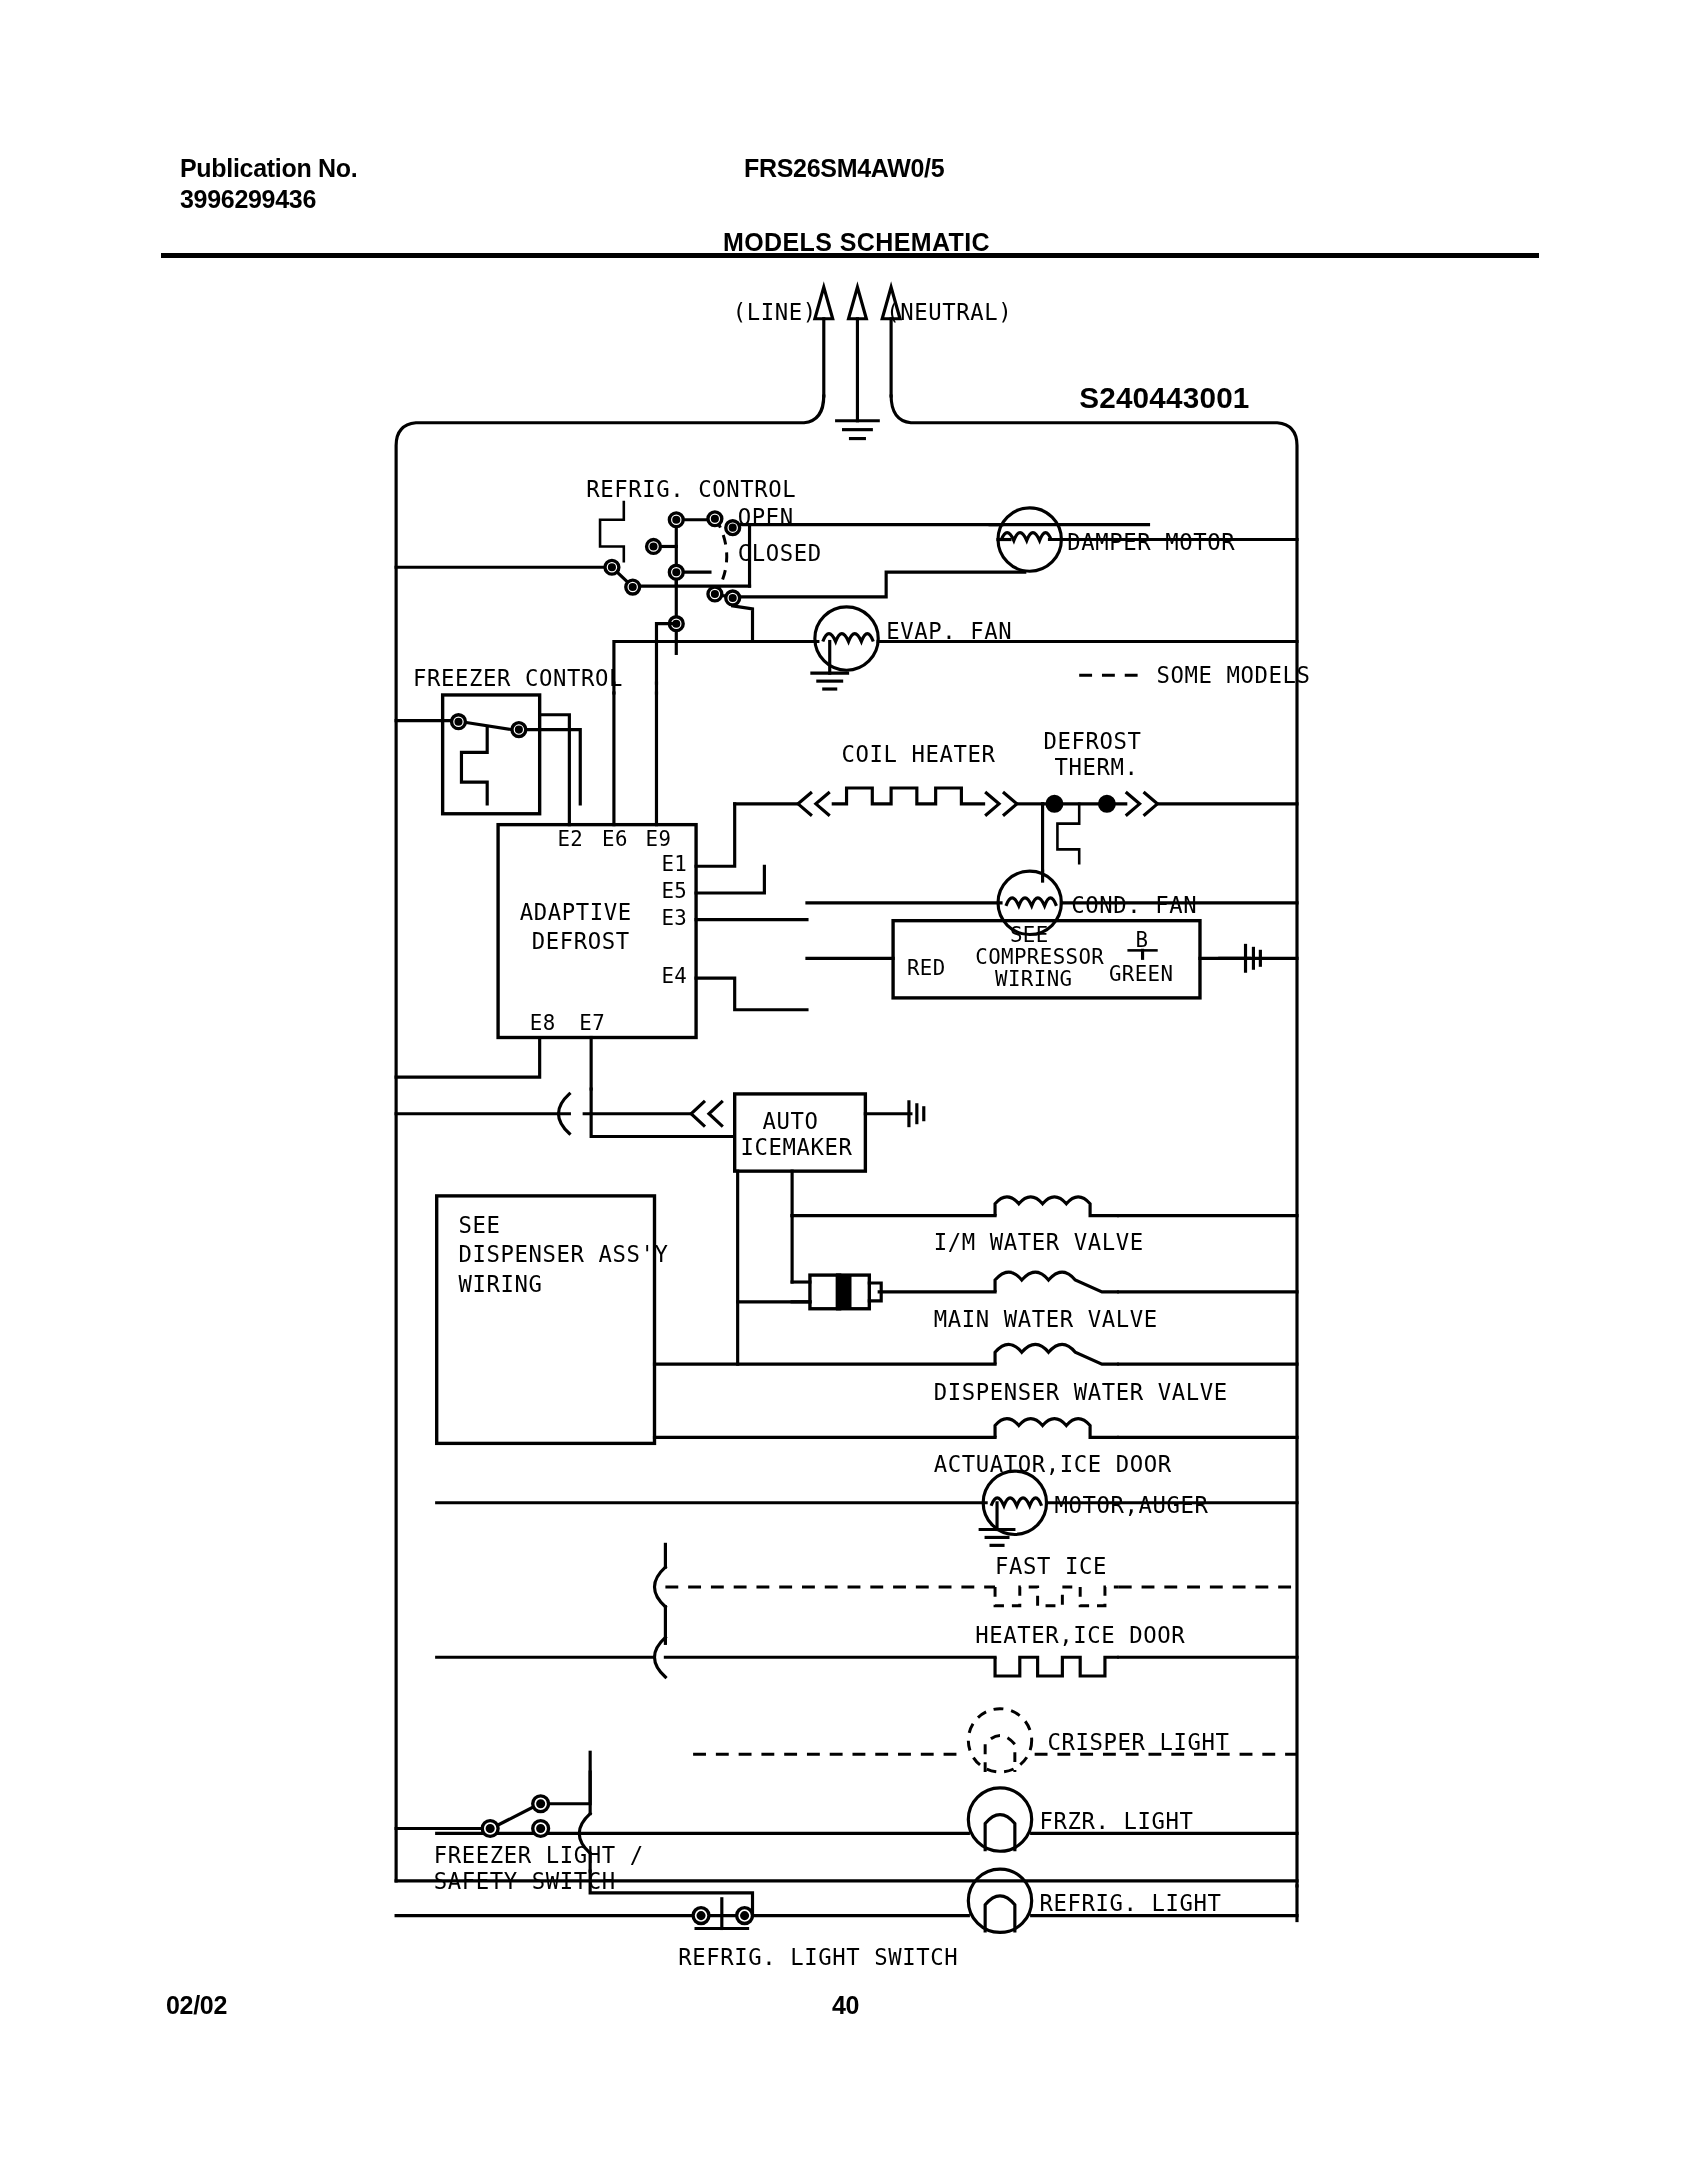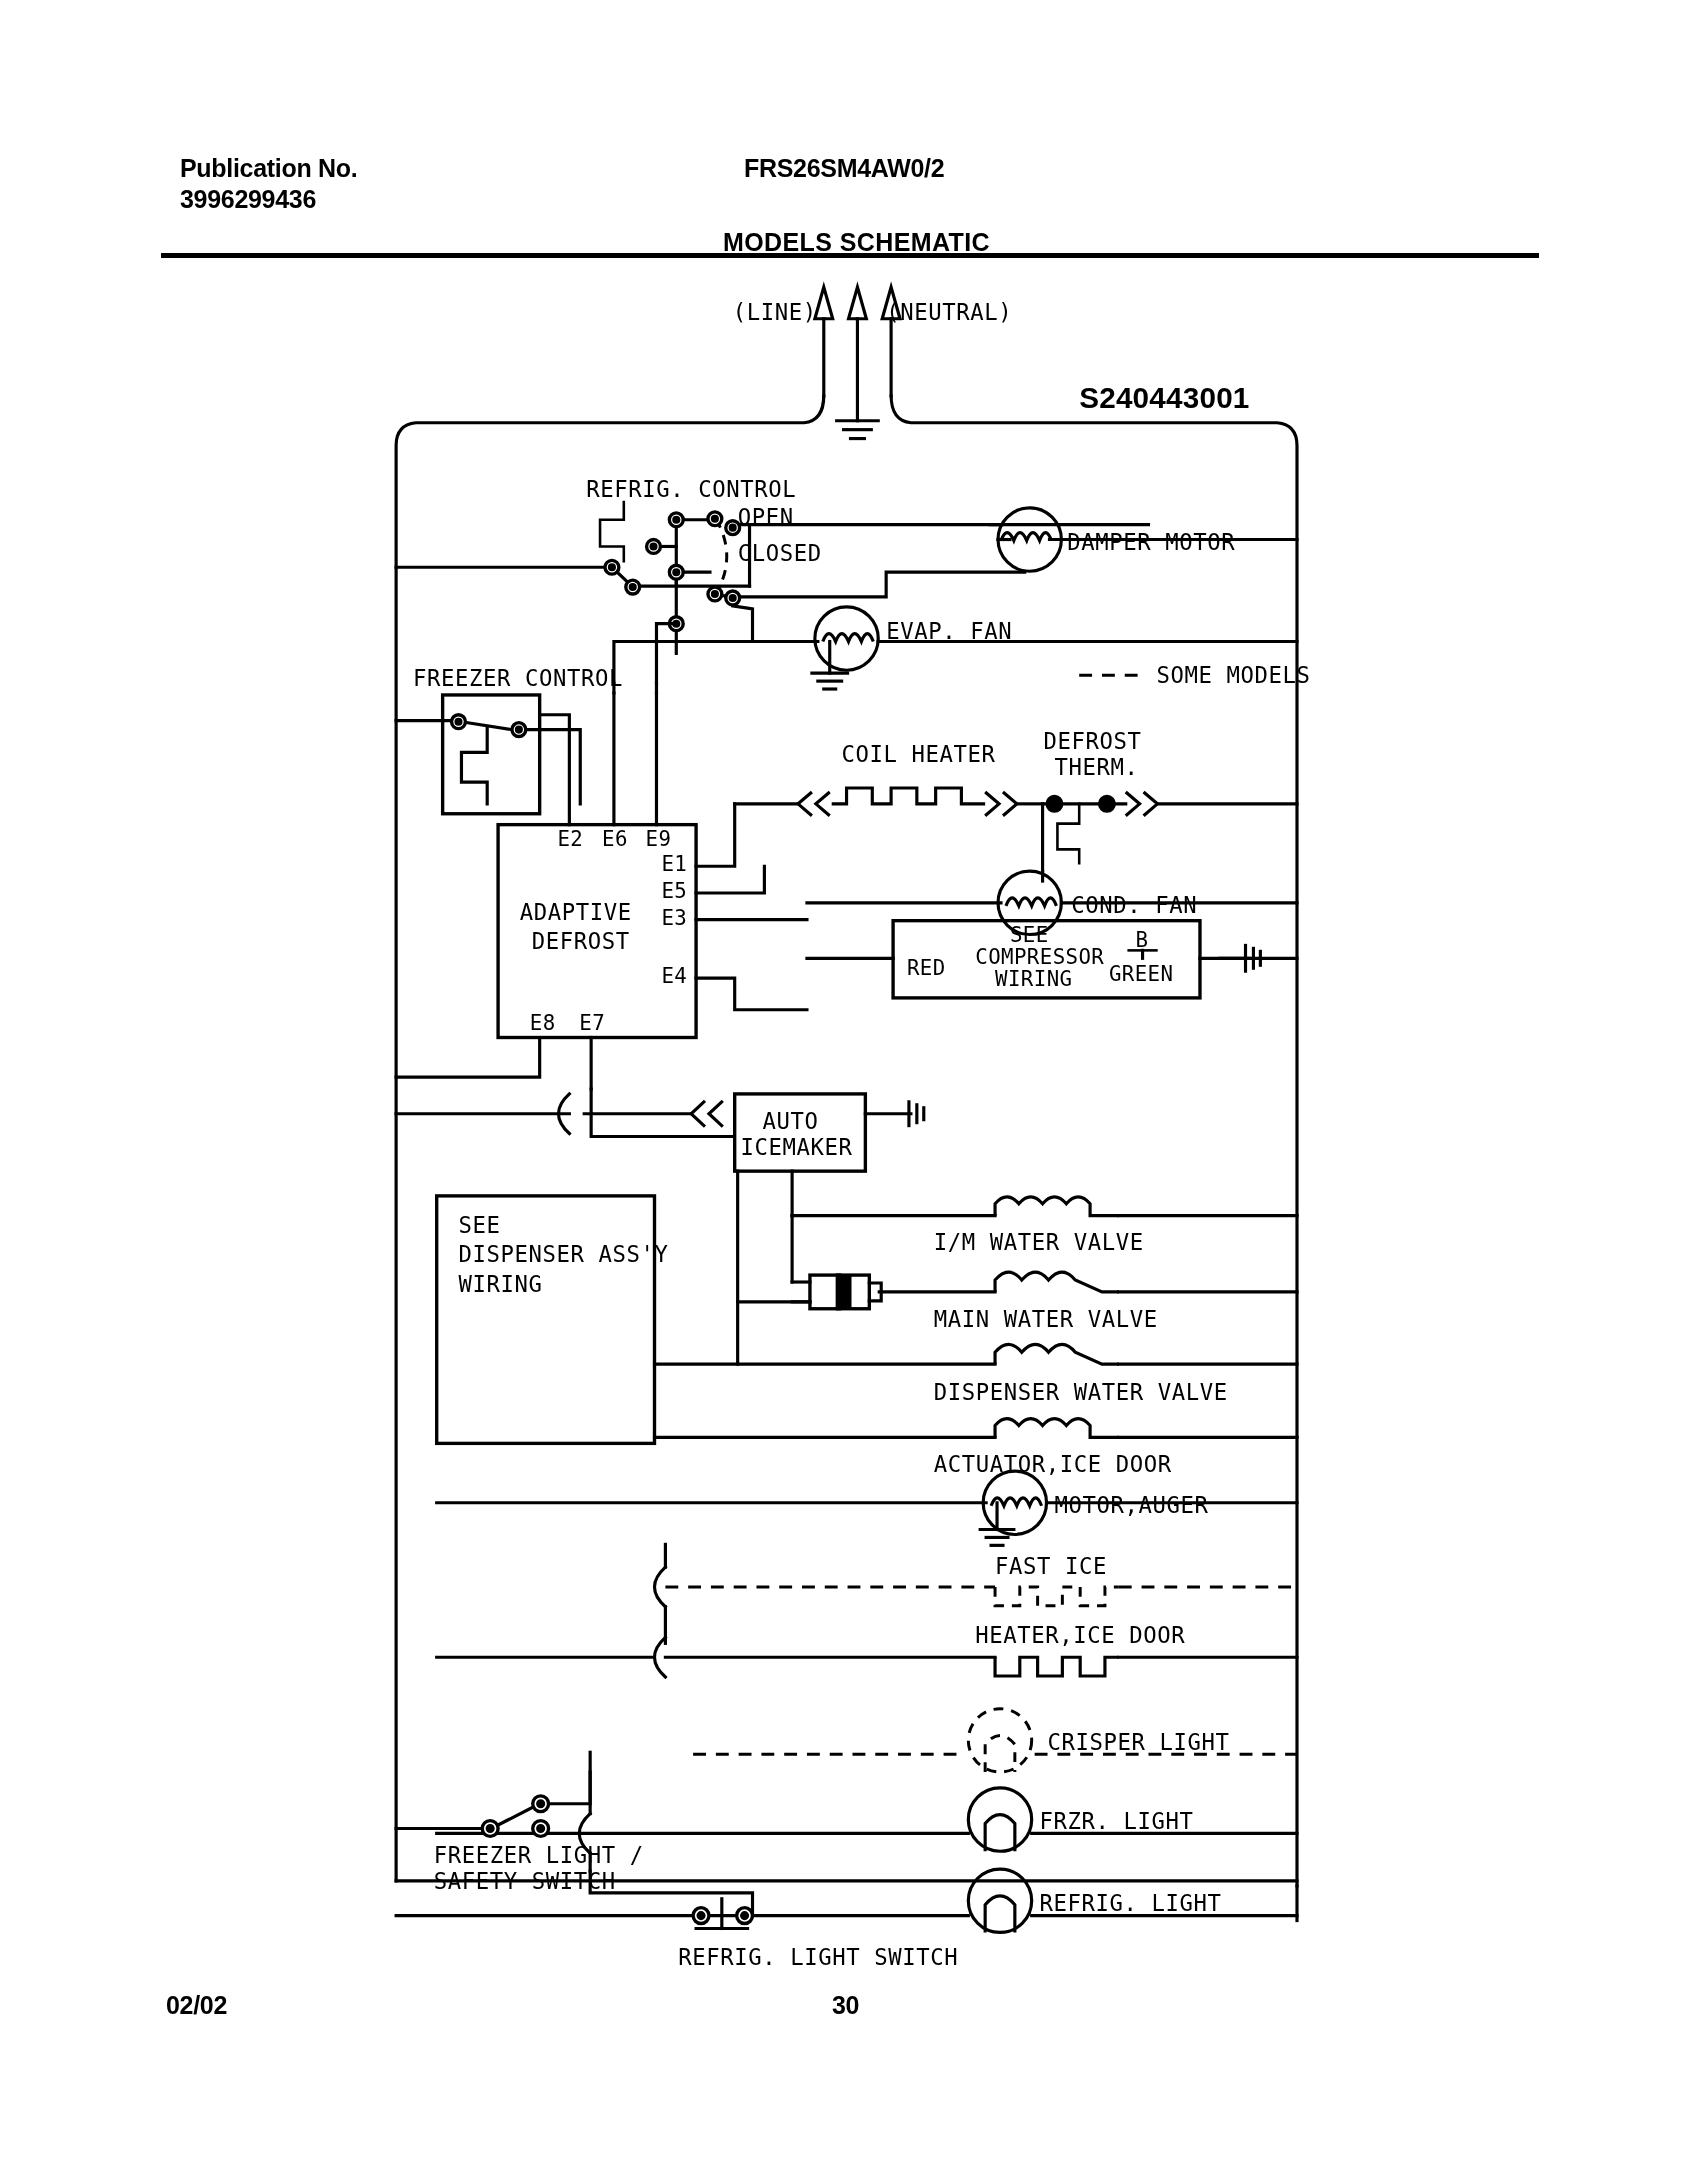--- a/index.html
+++ b/index.html
@@ -81,28 +81,28 @@
     fill: #000;
   }
 </style>
 </head>
 <body>
 
 <div id="page">
 
   <div class="hdr-block" id="pub-label"><span>Publication No.</span><br><span>3996299436</span></div>
 
-  <div class="hdr-block" id="model-no">FRS26SM4AW0/2</div>
+  <div class="hdr-block" id="model-no">FRS26SM4AW0/5</div>
 
   <div class="hdr-block" id="sch-title">MODELS SCHEMATIC</div>
 
   <div id="hrule"></div>
 
   <div class="hdr-block" id="footer-date">02/02</div>
-  <div class="hdr-block" id="footer-page">30</div>
+  <div class="hdr-block" id="footer-page">40</div>
 
   <div id="svgwrap">
   <svg width="1704" height="2173" viewBox="0 0 1721 2195" xmlns="http://www.w3.org/2000/svg">
 
     <g>
       <path class="sym" d="M832 290 L841 322 L823 322 Z"></path>
       <path class="w" d="M832 322 L832 400"></path>
       <path class="sym" d="M866 290 L875 322 L857 322 Z"></path>
       <path class="w" d="M866 322 L866 425"></path>
       <path class="sym" d="M900 290 L909 322 L891 322 Z"></path>

